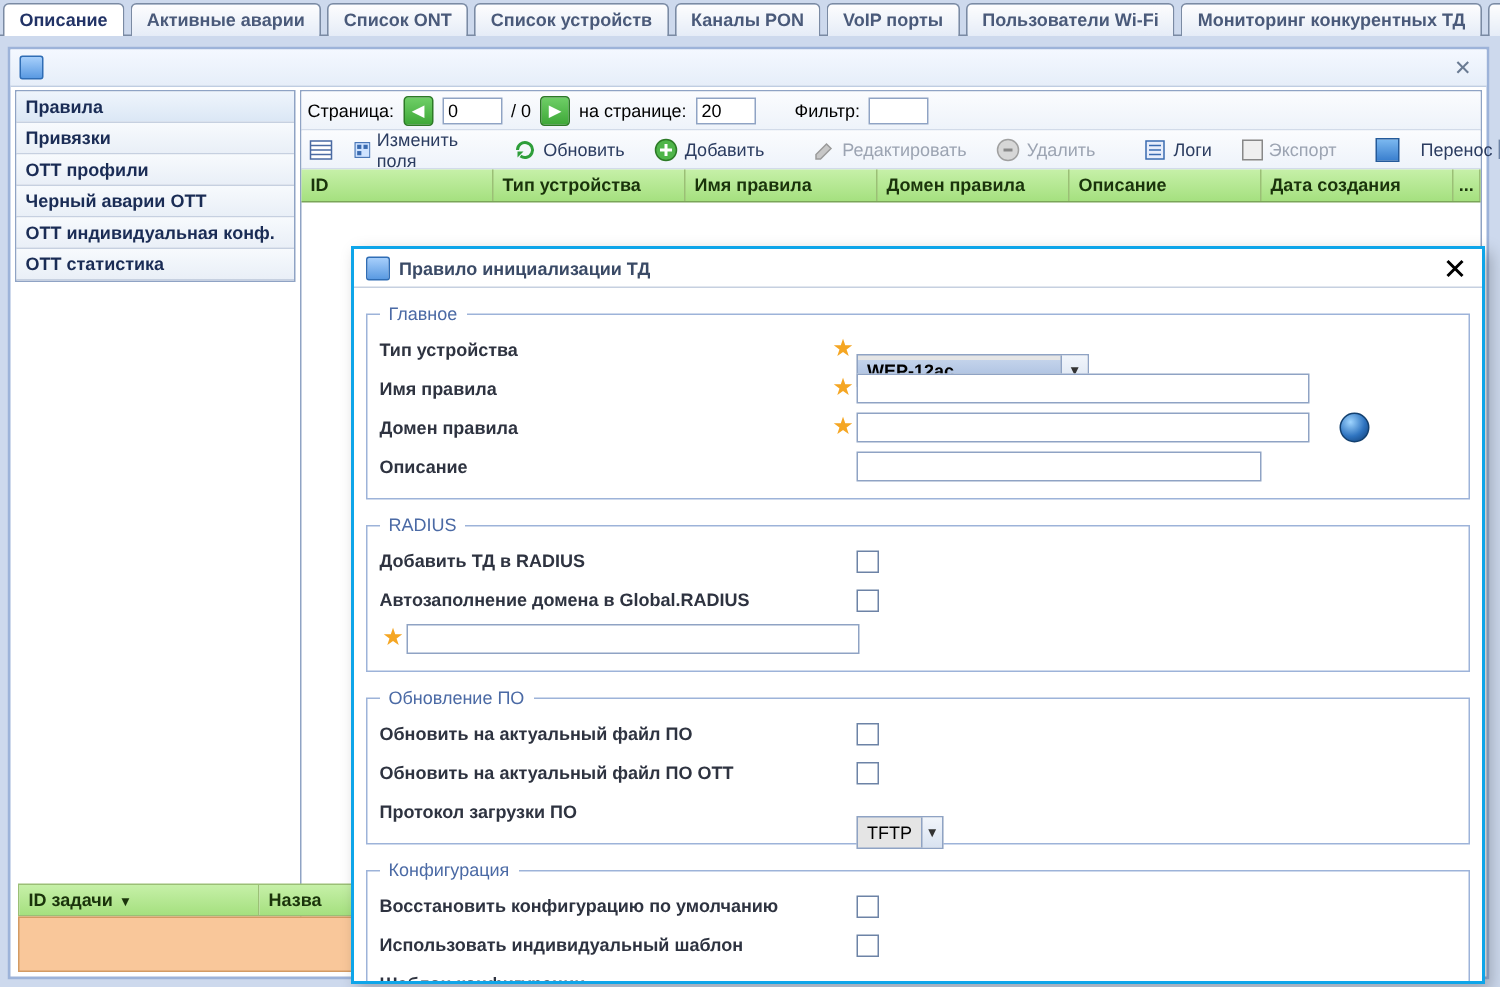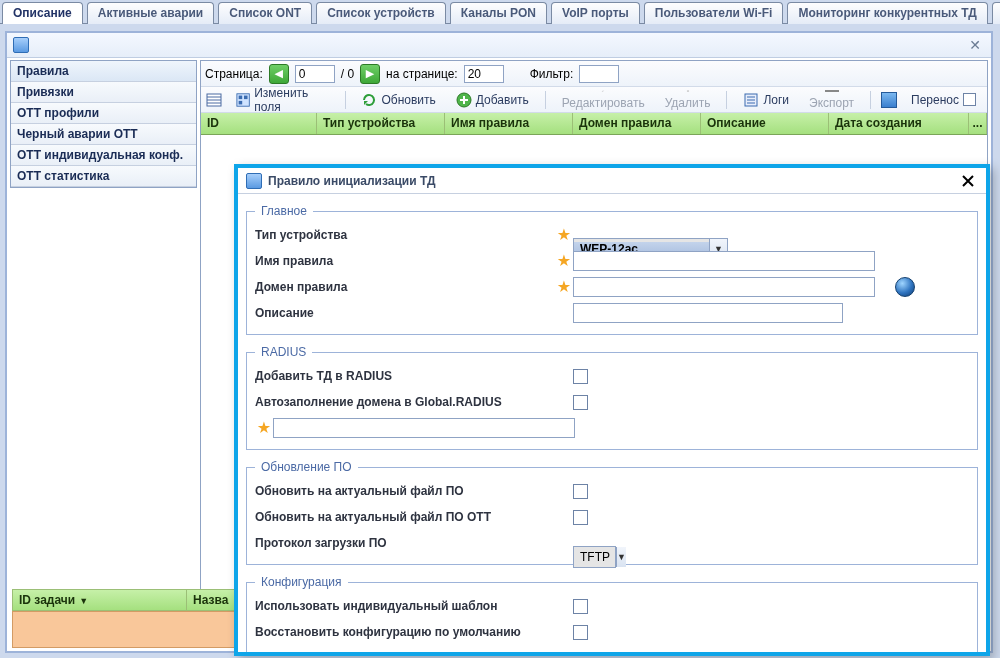--- a/index.html
+++ b/index.html
@@ -120,21 +120,21 @@
   }
   .toolbar .tbtn {
     display: inline-flex; align-items: center; gap: 4px;
     height: 22px;
     padding: 0 6px;
     border: 1px solid transparent;
     border-radius: 3px;
     cursor: pointer;
     color: #2b3c60;
   }
-  .toolbar .tbtn.disabled { color: #9ca4b2; cursor: default; flex-direction: column; }
+  .toolbar .tbtn.disabled { color: #9ca4b2; cursor: default; }
   .toolbar .sep {
     width: 1px; height: 18px; background:#c6d0e0; margin: 0 3px;
   }
 
   .iconbtn {
     width: 20px; height: 20px;
     display:inline-flex;align-items:center;justify-content:center;
     border: 1px solid transparent;
     cursor:pointer;
   }
@@ -177,21 +177,21 @@
     background:#f9c79a;
     border:1px solid #d39b64;
   }
 
   
   .modal {
     position: absolute;
     left: 234px; top: 164px;
     width: 756px; height: 492px;
     background: #fff;
-    border: 4px solid #0ea5e9;
+    border: 2px solid #0ea5e9;
     box-shadow: 4px 4px 10px rgba(0,0,0,.25);
   }
   .modal .mtitle {
     height: 26px;
     display:flex; align-items:center;
     padding: 0 8px;
     border-bottom: 1px solid #c6d0e0;
     font-weight: bold;
     color: #3a4a66;
   }
@@ -251,21 +251,21 @@
     width:18px;height:20px;
     border-left:1px solid #8fa3c4;
     background:linear-gradient(#f1f5fb,#d9e3f1);
     display:flex;align-items:center;justify-content:center;
     font-size:9px;color:#333;
   }
   .fsel.sel-device { width: 155px; }
   .fsel.sel-device .selval{
     flex:1; background:linear-gradient(#c3d3eb,#a9bedf); font-weight:bold;
   }
-  .fsel.small { width:43px; }
+  .fsel.small { width:58px; }
   .fsel.med { width:64px; }
   .chk {
     width:15px;height:15px;
     border:1px solid #6d83a6;
     background:#fff;
   }
   .globe {
     width:20px;height:20px;border-radius:50%;
     background: radial-gradient(circle at 35% 30%, #9fd5ff 0%, #2f74c0 55%, #0e3a70 100%);
     display:inline-block;
@@ -397,32 +397,32 @@
         <span class="iconbtn">
             <span class="i-disk"></span>
           </span>
         <span class="tbtn">
           <span>Перенос</span>
           <span class="chkbox-small"></span>
         </span>
       </div>
 
       <div class="gridhead">
-        <div class="gh" style="width:116px">ID</div>
+        <div class="gh" style="width:128px">ID</div>
         <div class="gh" style="width:128px">Тип устройства</div>
         <div class="gh" style="width:128px">Имя правила</div>
         <div class="gh" style="width:128px">Домен правила</div>
         <div class="gh" style="width:128px">Описание</div>
         <div class="gh" style="flex:1">Дата создания</div>
         <div class="gh small">...</div>
       </div>
     </div>
 
     <div class="bottomstrip">
-      <div class="bs" style="width:174px"><span>ID задачи</span><span class="dd">▼</span></div>
+      <div class="bs" style="width:160px"><span>ID задачи</span><span class="dd">▼</span></div>
       <div class="bs" style="flex:1">Назва</div>
       <div class="bs" style="width:70px">ения</div>
     </div>
     <div class="bottomfill"></div>
 
   </div>
 </div>
 
 <div class="modal">
   <div class="mtitle">
@@ -500,26 +500,26 @@
         <div class="fsel small">
           <span class="selval">TFTP</span>
           <span class="selbtn">▼</span>
         </div>
       </div>
     </fieldset>
 
     <fieldset>
       <legend>Конфигурация</legend>
       <div class="frow">
+        <div class="flabel">Восстановить конфигурацию по умолчанию</div>
+        <div class="star" style="visibility:hidden">★</div>
+        <span class="chk"></span>
+      </div>
+      <div class="frow">
         <div class="flabel">Использовать индивидуальный шаблон</div>
-        <div class="star" style="visibility:hidden">★</div>
-        <span class="chk"></span>
-      </div>
-      <div class="frow">
-        <div class="flabel">Восстановить конфигурацию по умолчанию</div>
         <div class="star" style="visibility:hidden">★</div>
         <span class="chk"></span>
       </div>
       <div class="frow">
         <div class="flabel">Шаблон конфигурации</div>
         <div class="star" style="visibility:hidden">★</div>
         <div class="fsel med">
           <span class="selval"></span>
           <span class="selbtn">▼</span>
         </div>

